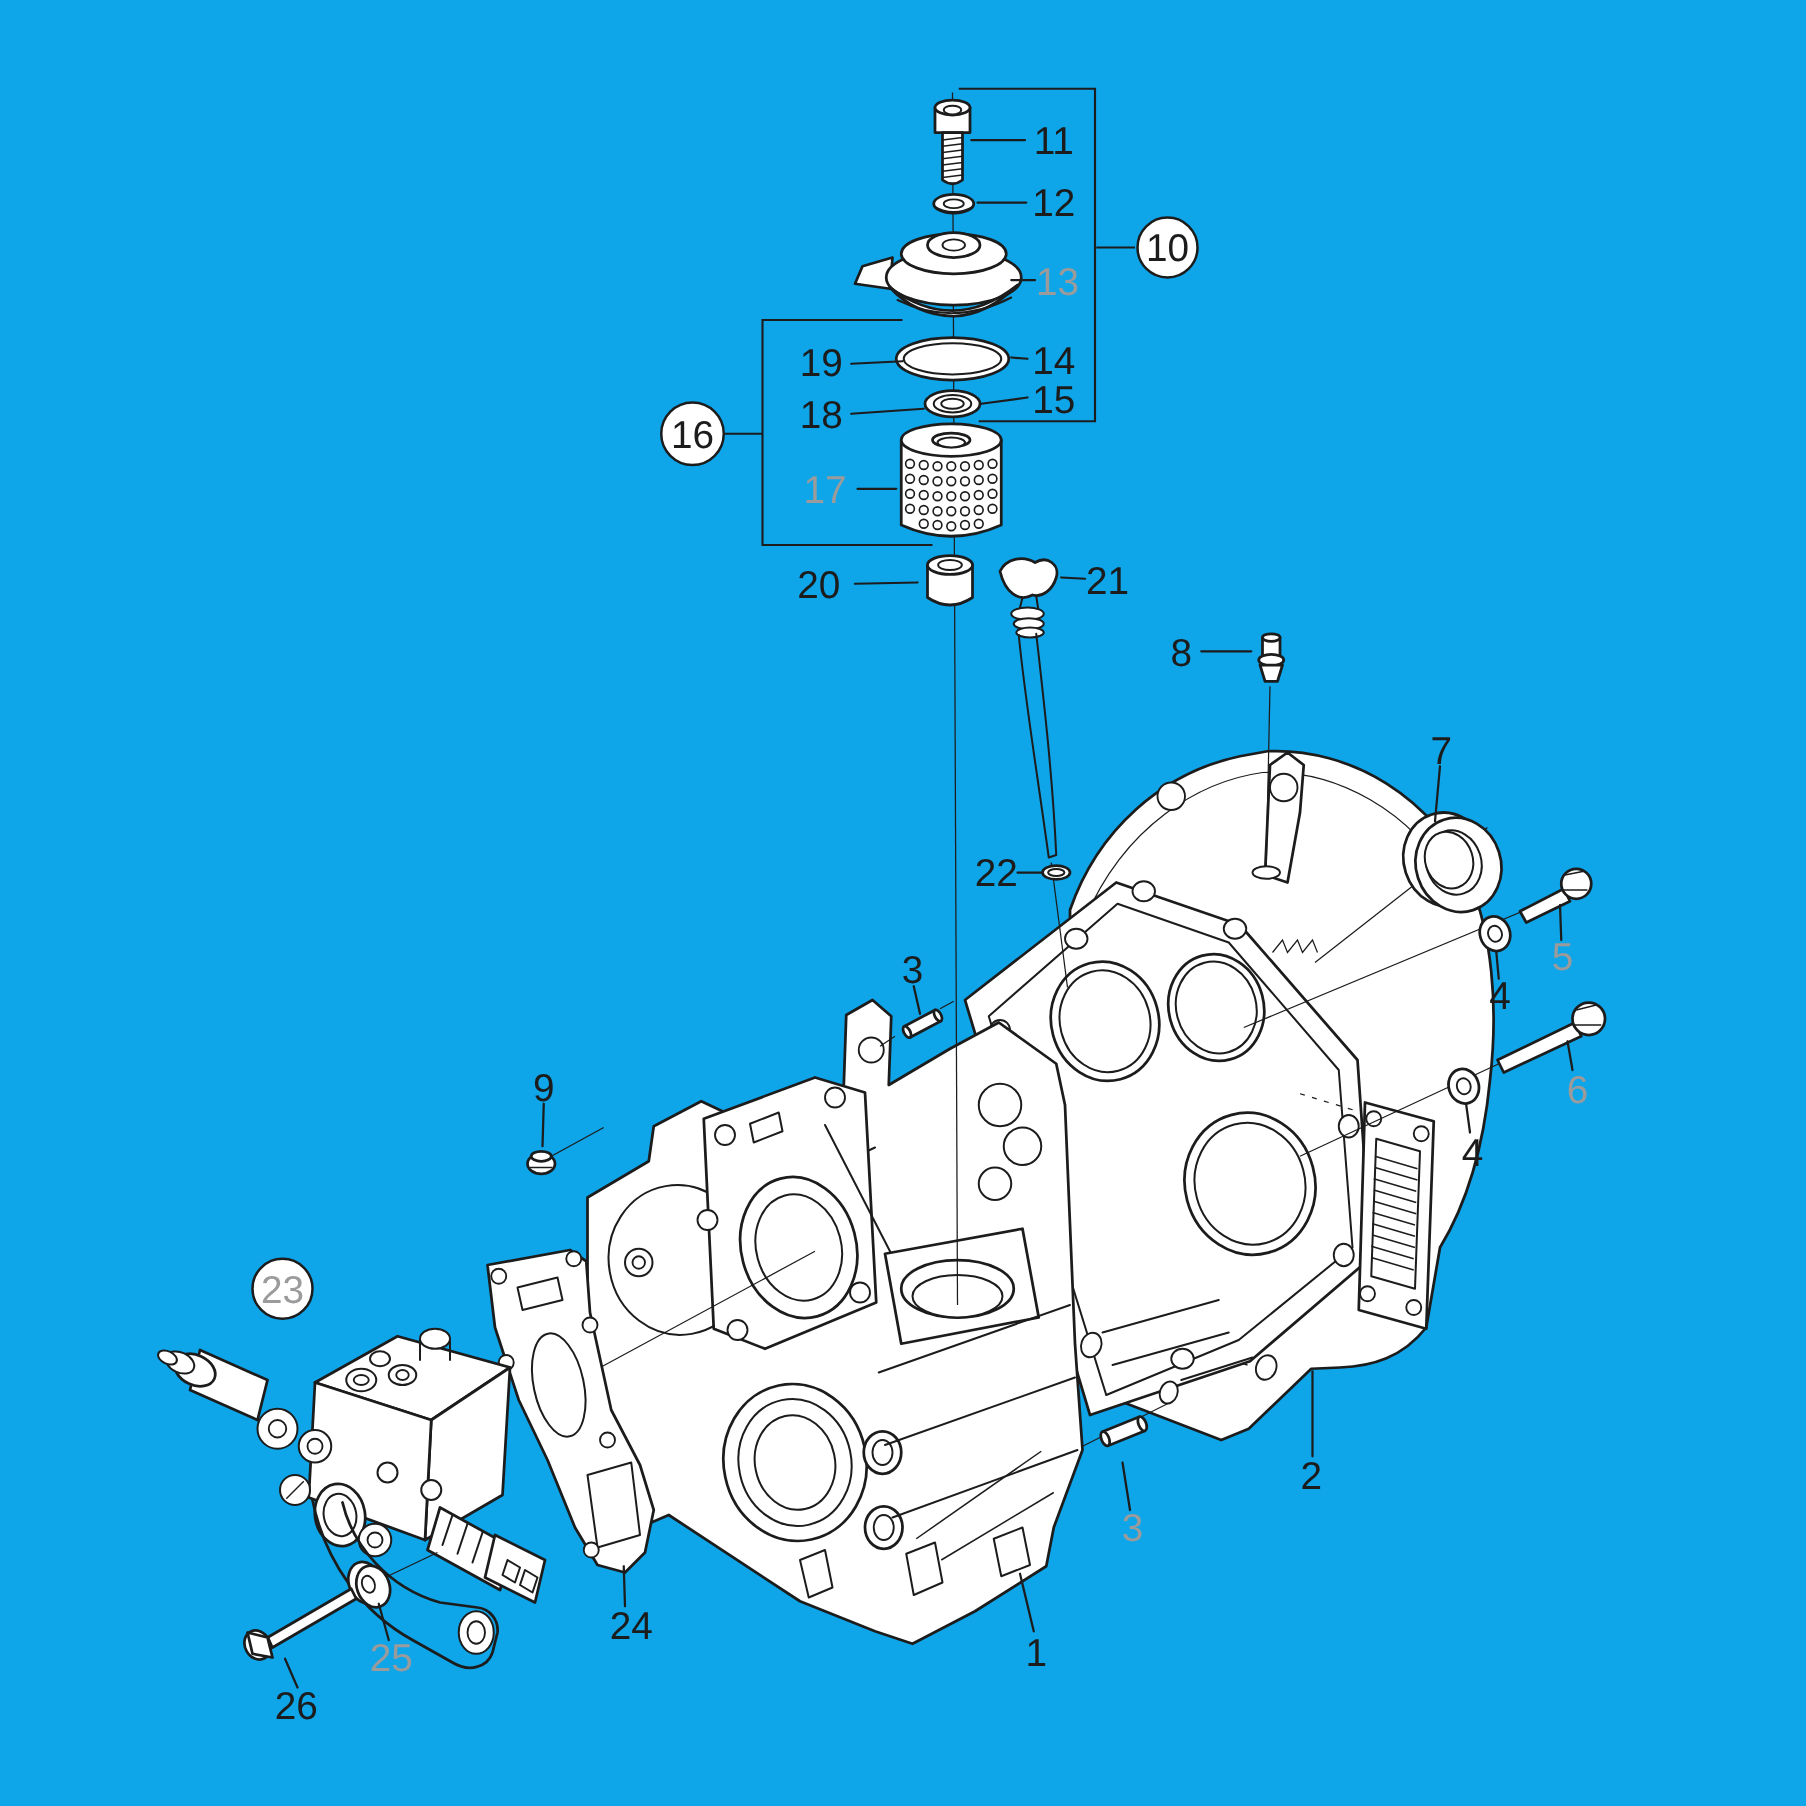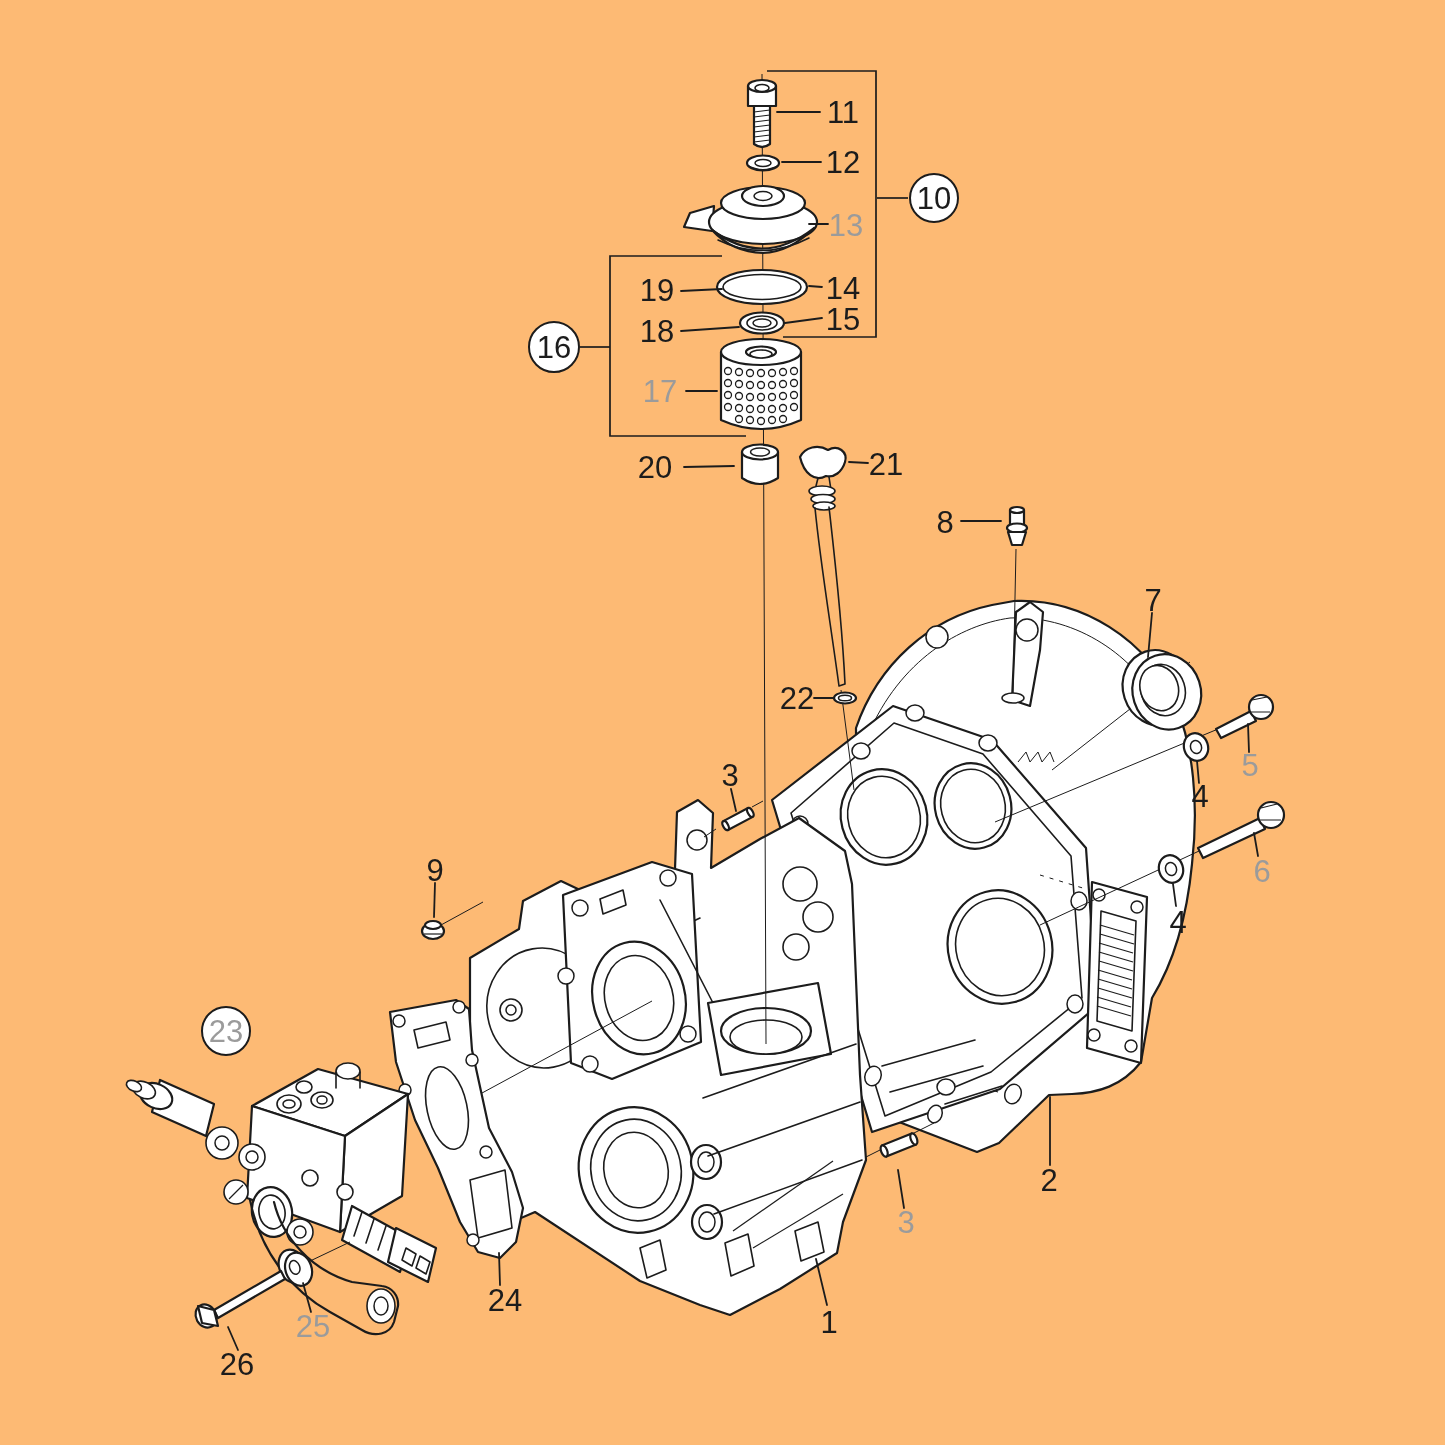--- a/index.html
+++ b/index.html
@@ -1,16 +1,16 @@
 <!DOCTYPE html>
 <html><head>
 <meta charset="utf-8">
 <style>
   html,body{margin:0;padding:0;background:#ffffff;}
-  .stage{width:1445px;height:1445px;position:relative;background:#fdba74;overflow:hidden;}
+  .stage{width:1445px;height:1445px;position:relative;background:#0ea5e9;overflow:hidden;}
   svg{display:block;}
   .o2{fill:#fff;stroke:#1c1c1c;stroke-width:2.2;stroke-linejoin:round;stroke-linecap:round;}
   .o16{fill:#fff;stroke:#1c1c1c;stroke-width:1.6;stroke-linejoin:round;stroke-linecap:round;}
   .l2{fill:none;stroke:#1c1c1c;stroke-width:2.2;stroke-linejoin:round;stroke-linecap:round;}
   .l16{fill:none;stroke:#1c1c1c;stroke-width:1.6;stroke-linejoin:round;stroke-linecap:round;}
   .l12{fill:none;stroke:#1c1c1c;stroke-width:1.2;stroke-linejoin:round;}
   .thin{fill:none;stroke:#1c1c1c;stroke-width:1;}
   .leader{fill:none;stroke:#1c1c1c;stroke-width:1.8;stroke-linecap:round;}
   .bracket{fill:none;stroke:#1c1c1c;stroke-width:1.7;stroke-linejoin:miter;}
   .ccirc{fill:#fff;stroke:#1c1c1c;stroke-width:2;}

